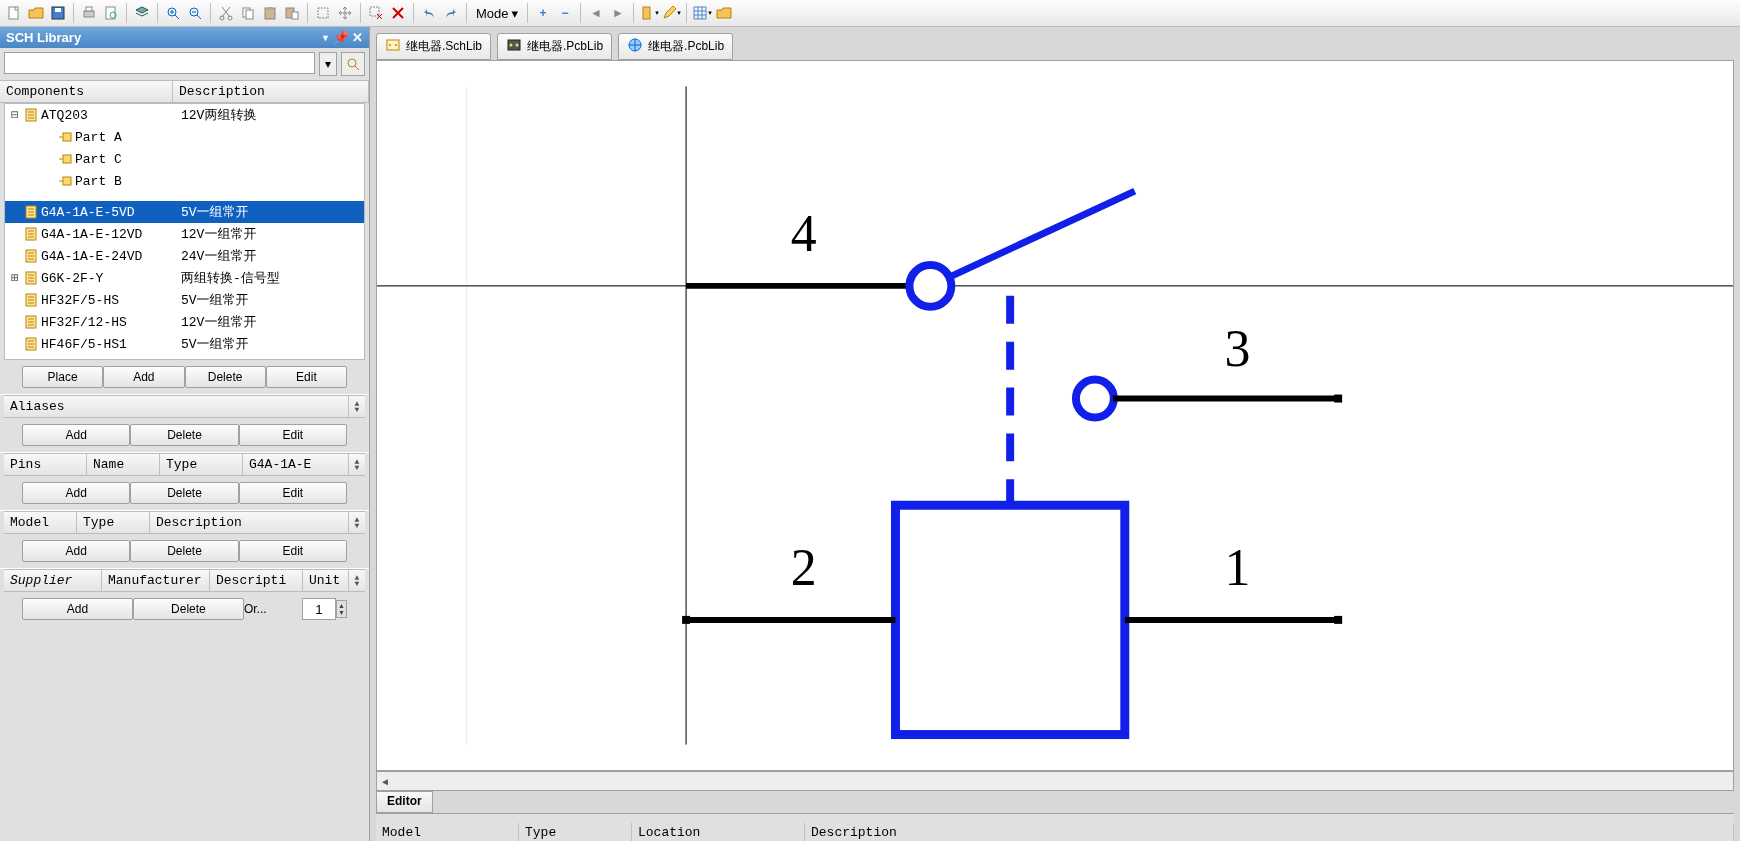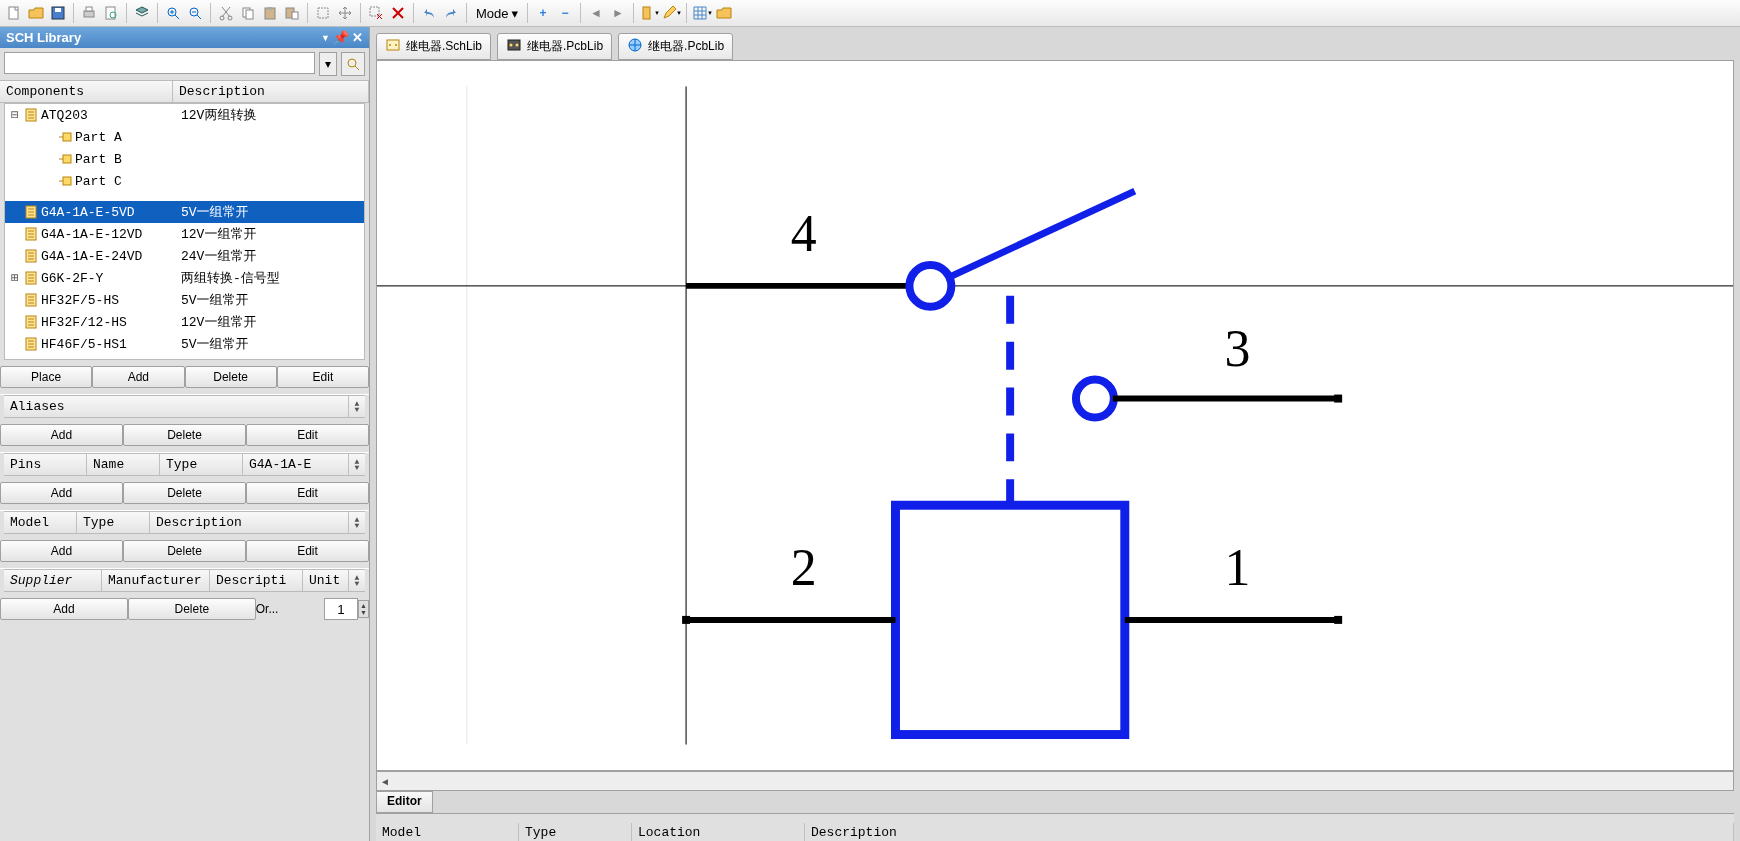--- a/index.html
+++ b/index.html
@@ -18,21 +18,21 @@
 .listhead{display:flex;background:linear-gradient(#f8f8f8,#e4e4e4);border-top:1px solid #bbb;border-bottom:1px solid #bbb;font-family:"Courier New",monospace;font-size:13px;}
 .listhead .col{padding:3px 6px;border-right:1px solid #c0c0c0;}
 .complist{background:#fff;height:255px;overflow:auto;border:1px solid #bbb;margin:0 4px;font-family:"Courier New",monospace;font-size:13px;}
 .complist .row{display:flex;align-items:center;height:22px;padding-left:2px;}
 .complist .row.sel{background:#1060c0;color:#fff;margin-top:9px;}
 .complist .row .tree{width:16px;text-align:center;color:#666;}
 .complist .row .icn{width:16px;display:flex;align-items:center;justify-content:center;}
 .complist .row .name{width:140px;padding-left:2px;}
 .complist .row .desc{flex:1;}
 .complist .sub{padding-left:34px;}
-.btnrow{display:flex;padding:6px 0;}
+.btnrow{display:flex;padding:6px 22px;}
 .btnrow button{flex:1;height:22px;background:linear-gradient(#fdfdfd,#e4e4e4);border:1px solid #a0a0a0;border-radius:2px;font-size:12px;}
 .section{border-top:1px solid #fff;}
 .section-head{display:flex;background:linear-gradient(#f8f8f8,#e4e4e4);border-top:1px solid #bbb;border-bottom:1px solid #bbb;font-family:"Courier New",monospace;font-size:13px;margin:0 4px;}
 .section-head .col{padding:3px 6px;border-right:1px solid #c0c0c0;}
 .section-head .spacer{flex:1;}
 .section-head .updn{width:16px;display:flex;flex-direction:column;align-items:center;justify-content:center;font-size:8px;line-height:6px;color:#555;}
 .spin{display:flex;align-items:center;}
 .spin input{width:28px;height:18px;border:1px solid #a0a0a0;text-align:center;}
 .spin .arrows{display:flex;flex-direction:column;font-size:7px;line-height:7px;color:#444;border:1px solid #a0a0a0;padding:1px;}
 .mask{height:60px;background:#e0e0e0;margin-top:auto;}
@@ -252,32 +252,32 @@
           <span class="desc"></span>
         </div>
         <div class="row">
           <span class="tree"></span>
           <span class="icn sub">
             <svg class="icn16" viewBox="0 0 16 16">
               <rect x="6" y="4" width="8" height="8" fill="#ffd966" stroke="#b8860b"></rect>
               <line x1="2" y1="8" x2="6" y2="8" stroke="#b8860b"></line>
             </svg>
           </span>
-          <span class="name">Part B</span>
+          <span class="name">Part C</span>
           <span class="desc"></span>
         </div>
         <div class="row">
           <span class="tree"></span>
           <span class="icn sub">
             <svg class="icn16" viewBox="0 0 16 16">
               <rect x="6" y="4" width="8" height="8" fill="#ffd966" stroke="#b8860b"></rect>
               <line x1="2" y1="8" x2="6" y2="8" stroke="#b8860b"></line>
             </svg>
           </span>
-          <span class="name">Part C</span>
+          <span class="name">Part B</span>
           <span class="desc"></span>
         </div>
         <div class="row sel">
           <span class="tree"></span>
           <span class="icn">
             <svg class="icn16" viewBox="0 0 16 16">
               <rect x="3" y="2" width="10" height="12" fill="#ffe29a" stroke="#b8860b"></rect>
               <line x1="5" y1="5" x2="11" y2="5" stroke="#b8860b"></line>
               <line x1="5" y1="8" x2="11" y2="8" stroke="#b8860b"></line>
               <line x1="5" y1="11" x2="11" y2="11" stroke="#b8860b"></line>

